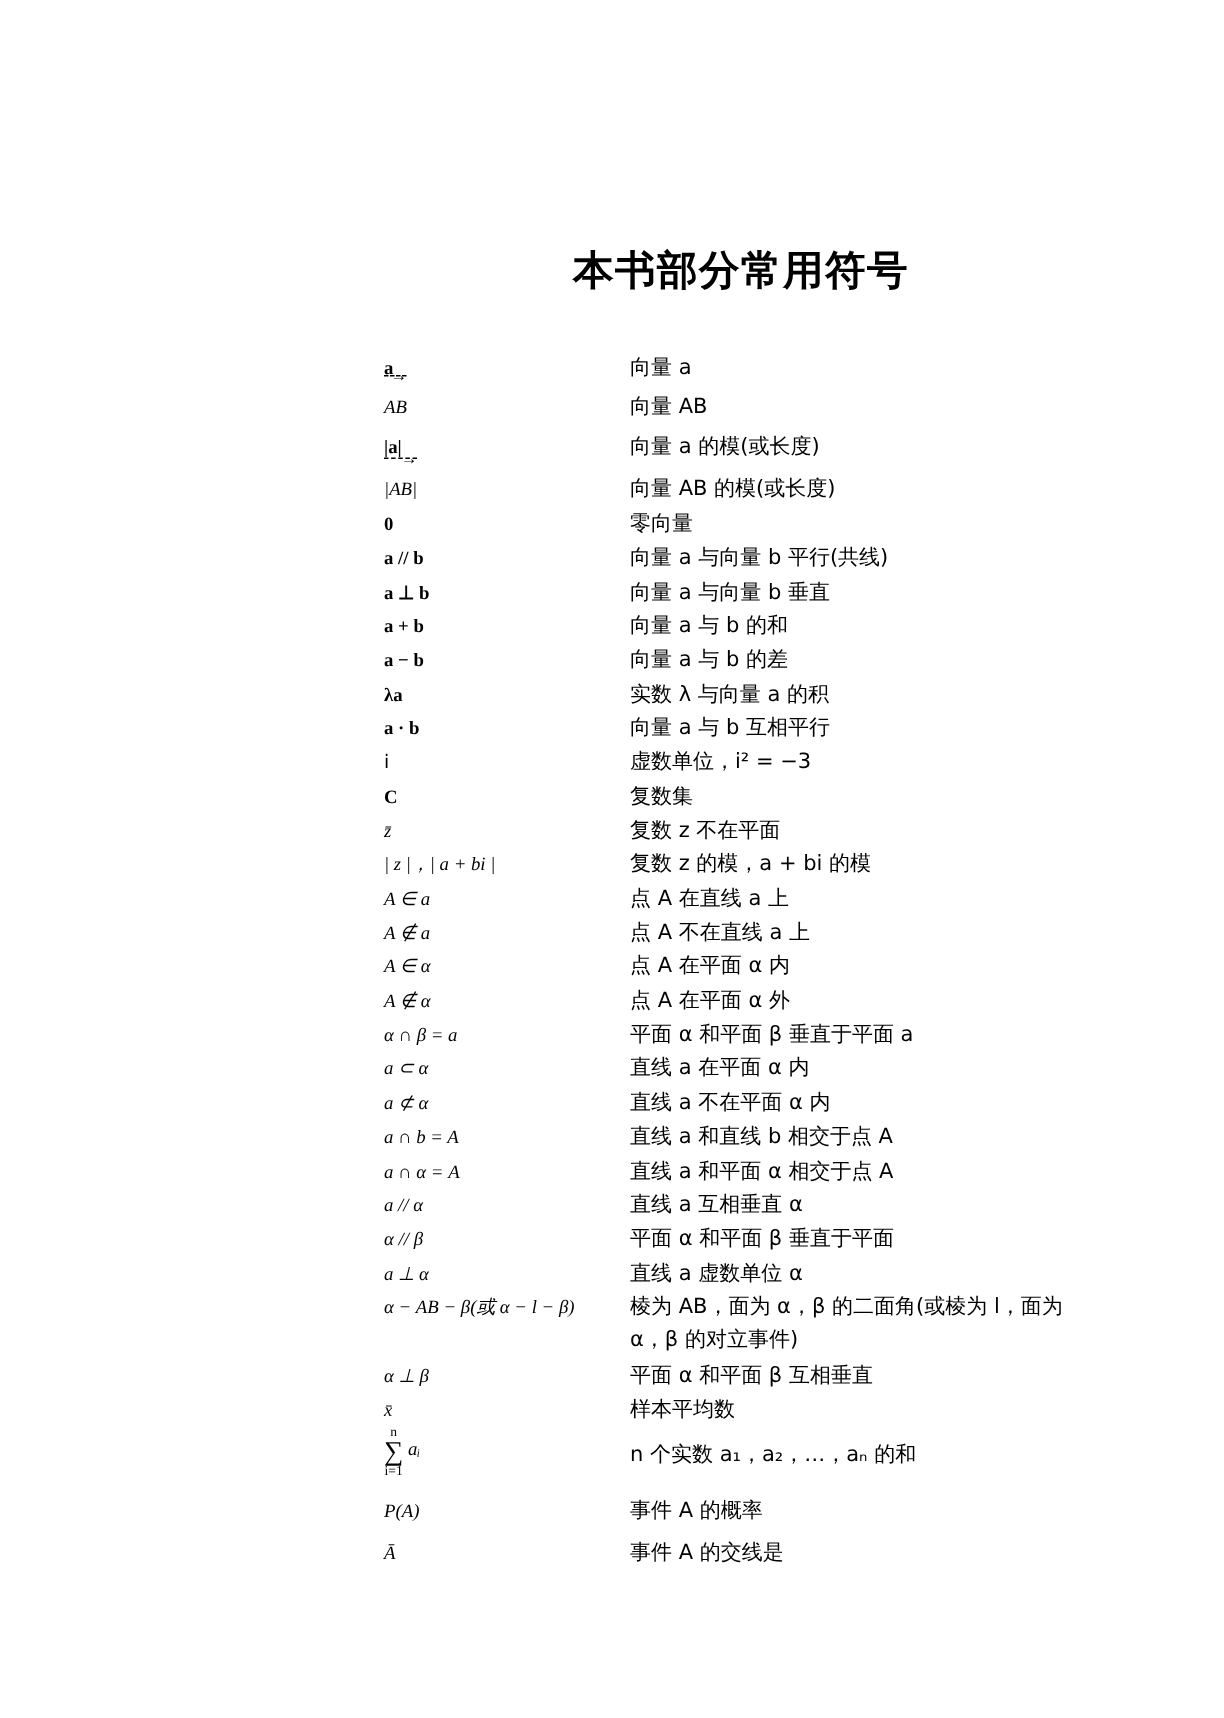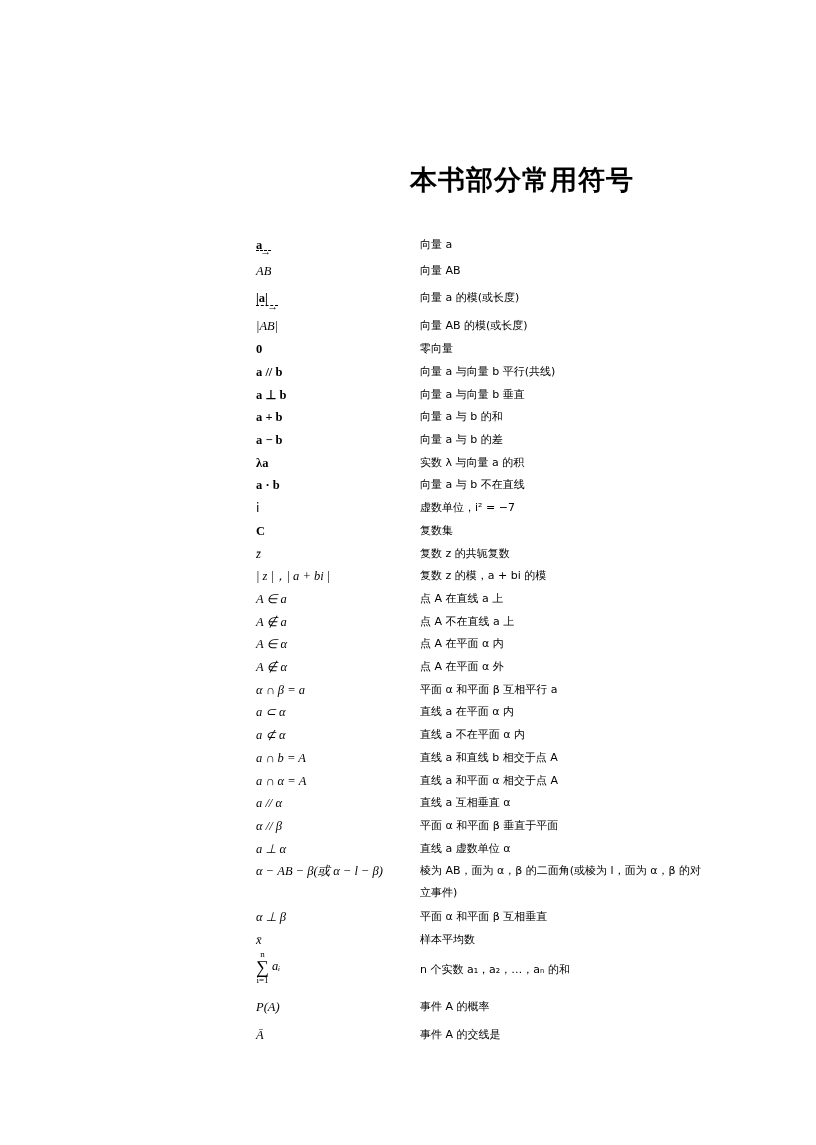--- a/index.html
+++ b/index.html
@@ -1,27 +1,27 @@
 <!DOCTYPE html>
 <html><head>
 <meta charset="utf-8">
 <style>
   html, body { margin: 0; padding: 0; background: #ffffff; }
   body { width: 816px; height: 1145px; position: relative; overflow: hidden;
          font-family: "DejaVu Serif", "Liberation Serif", serif; color: #000; }
   .title { position: absolute; left: 382px; top: 162px; font-size: 27px; font-weight: bold;
-           letter-spacing: 1px; font-family: "DejaVu Serif", serif; margin-left: 28px; }
+           letter-spacing: 1px; font-family: "DejaVu Serif", serif; }
   .table { position: absolute; left: 256px; top: 236px; width: 460px; }
   .row { position: absolute; left: 0; width: 460px; font-size: 12.5px; line-height: 18px; }
   .sym { position: absolute; left: 0; white-space: nowrap; font-style: italic;
          font-family: "Liberation Serif", serif; }
   .sym.bold { font-style: normal; font-weight: bold; }
   .sym.up { font-style: normal; font-family: "DejaVu Sans", sans-serif; }
   .desc { position: absolute; left: 164px; width: 290px; white-space: normal;
-          font-family: "DejaVu Sans", sans-serif; font-size: 11px; line-height: 22px; }
+          font-family: "DejaVu Sans", sans-serif; font-size: 14px; line-height: 22px; }
   .vec { display: inline-block; position: relative; }
   .vec::before { content: "\2192"; position: absolute; left: 0; right: 0; top: -12px;
                  font-size: 11px; font-style: normal; text-align: right; letter-spacing: 0;
                  border-top: 1px dashed #000; height: 0; line-height: 0; }
   .sum { display: inline-flex; flex-direction: column; align-items: center;
          font-style: normal; font-size: 9px; line-height: 10px; vertical-align: middle; }
   .sum .big { font-size: 18px; line-height: 16px; }
 </style>
 </head>
 <body>
@@ -64,33 +64,33 @@
   <div class="row" style="top:195px">
     <span class="sym bold">a − b</span>
     <span class="desc" style="top:-2px">向量 a 与 b 的差</span>
   </div>
   <div class="row" style="top:218px">
     <span class="sym bold">λa</span>
     <span class="desc" style="top:-2px">实数 λ 与向量 a 的积</span>
   </div>
   <div class="row" style="top:240px">
     <span class="sym bold">a · b</span>
-    <span class="desc" style="top:-2px">向量 a 与 b 不在直线</span>
+    <span class="desc" style="top:-2px">向量 a 与 b 互相平行</span>
   </div>
   <div class="row" style="top:263px">
     <span class="sym up">i</span>
-    <span class="desc" style="top:-2px">虚数单位，i² = −7</span>
+    <span class="desc" style="top:-2px">虚数单位，i² = −3</span>
   </div>
   <div class="row" style="top:286px">
     <span class="sym bold" style="font-style:normal">C</span>
     <span class="desc" style="top:-2px">复数集</span>
   </div>
   <div class="row" style="top:309px">
     <span class="sym">z̄</span>
-    <span class="desc" style="top:-2px">复数 z 的共轭复数</span>
+    <span class="desc" style="top:-2px">复数 z 不在平面</span>
   </div>
   <div class="row" style="top:331px">
     <span class="sym">| z |，| a + bi |</span>
     <span class="desc" style="top:-2px">复数 z 的模，a + bi 的模</span>
   </div>
   <div class="row" style="top:354px">
     <span class="sym">A ∈ a</span>
     <span class="desc" style="top:-2px">点 A 在直线 a 上</span>
   </div>
   <div class="row" style="top:377px">
@@ -100,21 +100,21 @@
   <div class="row" style="top:399px">
     <span class="sym">A ∈ α</span>
     <span class="desc" style="top:-2px">点 A 在平面 α 内</span>
   </div>
   <div class="row" style="top:422px">
     <span class="sym">A ∉ α</span>
     <span class="desc" style="top:-2px">点 A 在平面 α 外</span>
   </div>
   <div class="row" style="top:445px">
     <span class="sym">α ∩ β = a</span>
-    <span class="desc" style="top:-2px">平面 α 和平面 β 互相平行 a</span>
+    <span class="desc" style="top:-2px">平面 α 和平面 β 垂直于平面 a</span>
   </div>
   <div class="row" style="top:467px">
     <span class="sym">a ⊂ α</span>
     <span class="desc" style="top:-2px">直线 a 在平面 α 内</span>
   </div>
   <div class="row" style="top:490px">
     <span class="sym">a ⊄ α</span>
     <span class="desc" style="top:-2px">直线 a 不在平面 α 内</span>
   </div>
   <div class="row" style="top:513px">

